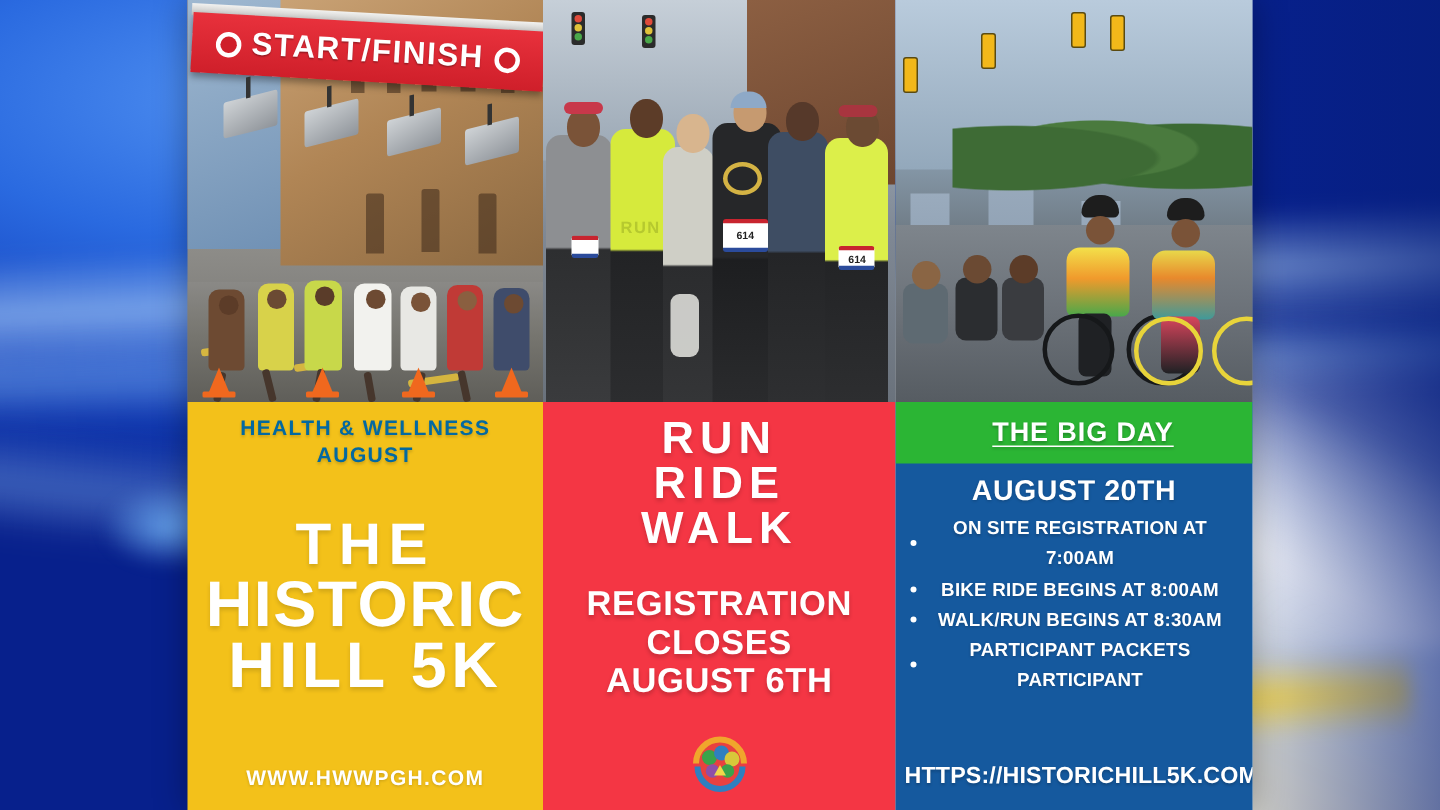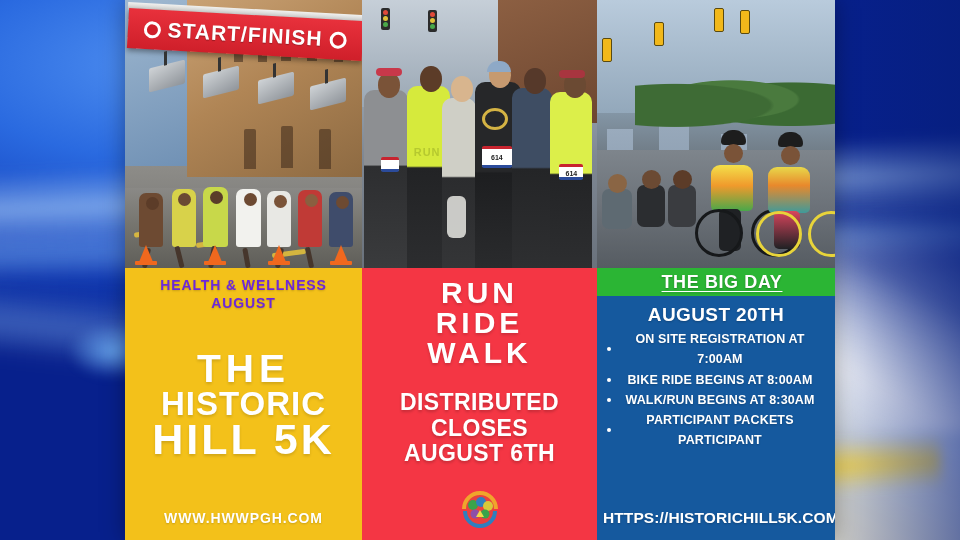--- a/index.html
+++ b/index.html
@@ -146,50 +146,50 @@
   .jersey{ position:absolute; width:42px;height:46px;border-radius:9px 9px 5px 5px;
     background:linear-gradient(180deg,#f3e04a 0%,#f09a2c 45%,#49a84a 100%); }
   .helmet{ position:absolute; width:25px;height:15px;background:#1d1d1d;border-radius:13px 13px 4px 4px; }
   .hface{ position:absolute; width:19px;height:19px;border-radius:50%;background:#7a5338; }
   .wheel{ position:absolute; border:3px solid #16181a; border-radius:50%; }
 
   
   .p-yellow{ background:#F3C11A; display:flex; flex-direction:column;
     align-items:center; padding:9px 6px 8px; }
   .hw-title{
-    color:#6d28d9; font-weight:bold; font-size:14px; letter-spacing:.9px;
+    color:#0369a1; font-weight:bold; font-size:14px; letter-spacing:.9px;
     text-align:center; line-height:1.28; text-shadow:0 1px 2px rgba(0,0,0,.18);
   }
   .hh-wrap{ flex:1; display:flex; flex-direction:column; justify-content:center;
     align-items:center; width:100%; }
   .hh{
     color:#fff; font-weight:bold; text-align:center; line-height:.96;
     letter-spacing:2px; text-shadow:0 2px 3px rgba(0,0,0,.14);
   }
   .hh .l1{ font-size:39px; letter-spacing:5px; }
-  .hh .l2{ font-size:33px; letter-spacing:1px; }
+  .hh .l2{ font-size:43px; letter-spacing:1px; }
   .hh .l3{ font-size:43px; letter-spacing:3px; }
   .hww-url{ color:#fff; font-weight:bold; font-size:14px; letter-spacing:.9px;
     text-shadow:0 1px 2px rgba(0,0,0,.18); padding-bottom:6px;margin-top:12px; }
 
   
   .p-red{ background:#F43644; display:flex; flex-direction:column;
     align-items:center; padding:8px 6px 4px; }
   .rwr{ color:#fff; font-weight:bold; text-align:center; line-height:1.0;
     letter-spacing:4px; text-shadow:0 2px 3px rgba(0,0,0,.16); margin-top:2px; }
   .rwr div{ font-size:30px; }
   .reg-block{ flex:1; display:flex; align-items:center; }
   .reg{ color:#fff; font-weight:bold; font-size:23px; text-align:center;
     line-height:1.12; letter-spacing:.4px; text-shadow:0 2px 3px rgba(0,0,0,.2); }
   .logo-mark{ width:44px; height:44px; margin-bottom:3px; position:relative; }
 
   
   .p-blue{ display:flex; flex-direction:column; background:#15599E; }
   .green-bar{
-    background:#2BB534; height:28px; display:flex; align-items:center; justify-content:center;padding-left:12px;
+    background:#2BB534; height:41px; display:flex; align-items:center; justify-content:center;padding-left:12px;
   }
   .green-bar span{
     color:#fff; font-weight:bold; font-size:18px; letter-spacing:.6px;
     text-decoration:underline; text-underline-offset:3px;
     text-shadow:0 1px 2px rgba(0,0,0,.25);
   }
   .blue-body{ flex:1; display:flex; flex-direction:column; padding:8px 6px 6px; }
   .bigday-date{ color:#fff; font-weight:bold; font-size:19px; text-align:center;
     letter-spacing:.4px; margin-bottom:3px; text-shadow:0 1px 2px rgba(0,0,0,.22); }
   .bullets{ list-style:none; }
@@ -389,21 +389,21 @@
     </div>
 
     <div class="col col-b p-red">
       <div class="rwr">
         <div>RUN</div>
         <div>RIDE</div>
         <div>WALK</div>
       </div>
       <div class="reg-block">
         <div class="reg">
-          <div>DISTRIBUTED</div>
+          <div>REGISTRATION</div>
           <div>CLOSES</div>
           <div>AUGUST 6TH</div>
         </div>
       </div>
       <div class="logo-mark">
         <svg viewBox="0 0 44 44" width="44" height="44" aria-hidden="true">
           <circle cx="22" cy="20" r="16" fill="#e8413f"></circle>
           <path d="M6 20 A16 16 0 0 1 38 20" fill="none" stroke="#f0a52c" stroke-width="4"></path>
           <path d="M7 22 A15 15 0 0 0 37 22" fill="none" stroke="#2f7fbf" stroke-width="4"></path>
           <circle cx="15" cy="16" r="5" fill="#3aa34a"></circle>

